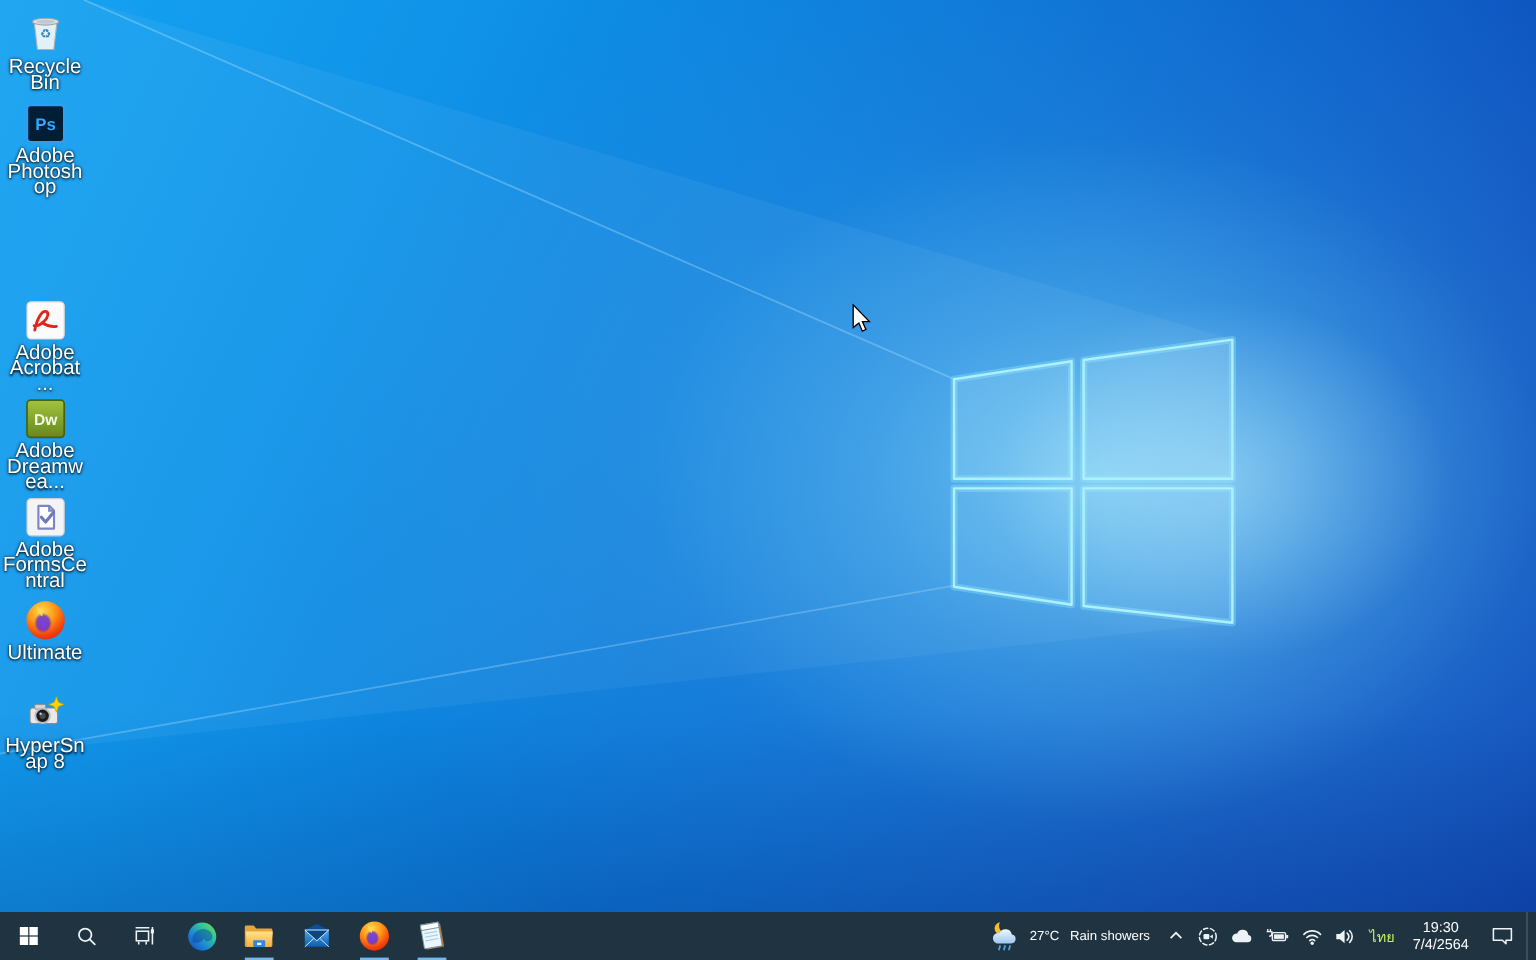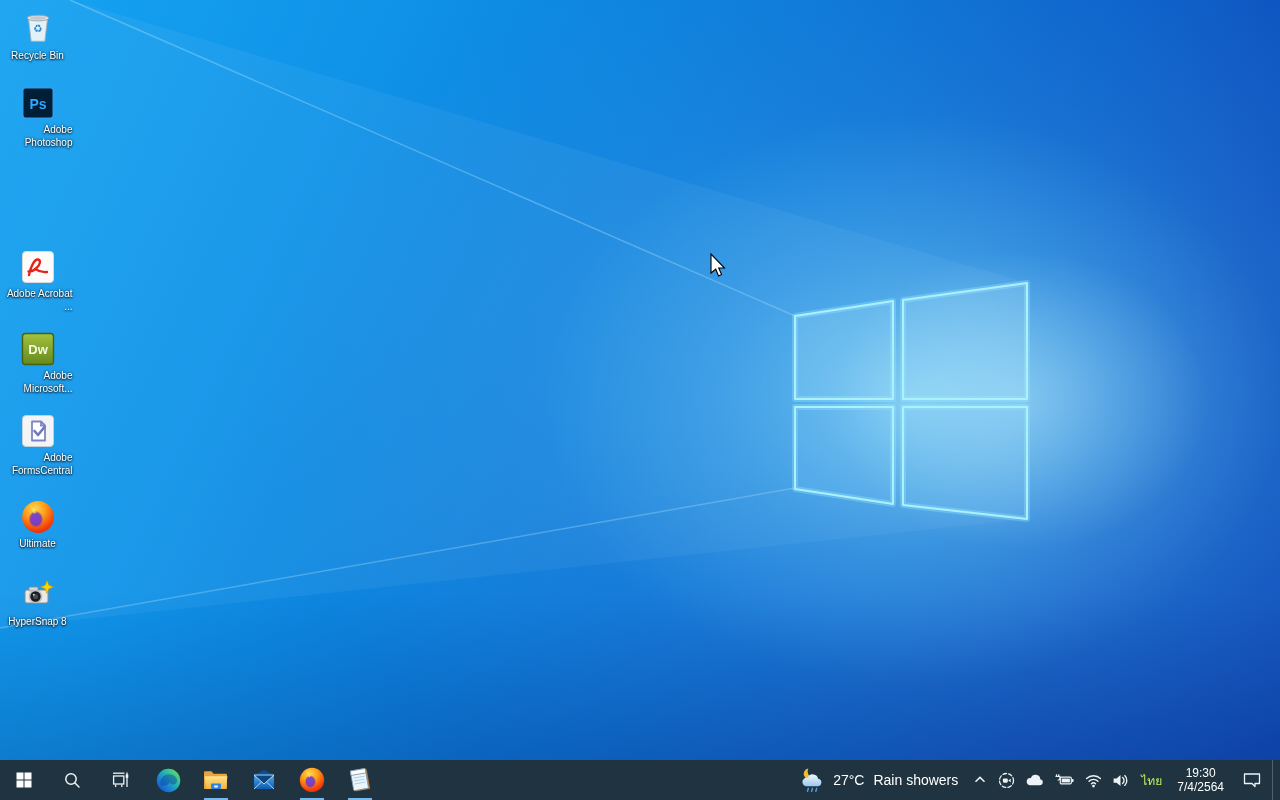--- a/index.html
+++ b/index.html
@@ -12,37 +12,37 @@
       linear-gradient(to bottom, rgba(0,0,0,0) 78%, rgba(7,35,110,0.22) 100%),
       radial-gradient(900px 640px at 73% 52%, rgba(90,200,250,0.50) 0%, rgba(60,160,240,0.22) 48%, rgba(0,0,0,0) 75%),
       linear-gradient(115deg, #16a3f2 0%, #0f93e8 24%, #0c7cd9 46%, #0b63ca 66%, #0e4fbc 83%, #0d45b2 100%);
   }
   .wallpaper-svg{position:absolute;left:0;top:0;}
 
   
   .icon-cell{position:absolute;left:0;width:75px;display:flex;flex-direction:column;align-items:center;gap:3px;cursor:default;}
   .icon-art{flex:0 0 auto;}
   .icon-label{
-    color:#fff;font-size:10px;line-height:13px;text-align:right;max-width:70px;
+    color:#fff;font-size:17px;line-height:13px;text-align:center;max-width:70px;
     text-shadow:0 1px 2px rgba(0,0,0,0.9),0 0 3px rgba(0,0,0,0.65);
     word-wrap:break-word;
   }
 
   
   .cursor{position:absolute;left:709px;top:253px;pointer-events:none;}
 
   
   .taskbar{
     position:absolute;left:0;bottom:0;width:1280px;height:40px;
     background:#1f3440;display:flex;align-items:stretch;z-index:5;
   }
   .tb-btn{width:48px;height:40px;display:flex;align-items:center;justify-content:center;position:relative;flex:0 0 auto;}
   .tb-under{position:absolute;bottom:0;left:50%;transform:translateX(-50%);width:24px;height:2.5px;background:#76b9ed;}
   .tray{margin-left:auto;display:flex;align-items:center;height:40px;}
-  .weather{display:flex;align-items:center;gap:7px;padding:0 9px;color:#fff;font-size:14px;height:40px;}
+  .weather{display:flex;align-items:center;gap:7px;padding:0 9px;color:#fff;font-size:11px;height:40px;}
   .weather .cond{margin-left:2px;}
   .tray-btn{height:40px;display:flex;align-items:center;justify-content:center;padding:0 5px;}
   .lang{color:#bef264;font-size:12px;padding:0 7px;height:40px;display:flex;align-items:center;}
   .clock{color:#fff;font-size:12px;line-height:14px;text-align:center;padding:0 8px;height:40px;display:flex;flex-direction:column;justify-content:center;}
   .show-desktop{width:7px;height:40px;border-left:1px solid rgba(255,255,255,0.22);}
 </style>
 </head>
 <body>
 
 <div class="desktop">
@@ -111,21 +111,21 @@
     <svg class="icon-art" width="34" height="34" viewBox="0 0 34 34">
       <defs>
         <linearGradient id="dwg" x1="0" y1="0" x2="0" y2="1">
           <stop offset="0" stop-color="#a3c23f"></stop>
             <stop offset="1" stop-color="#65891c"></stop>
         </linearGradient>
       </defs>
       <rect x="1.5" y="1.5" width="31" height="31" rx="3" fill="url(#dwg)" stroke="#466210" stroke-width="1.4"></rect>
       <text x="17" y="22" font-size="13" font-weight="bold" text-anchor="middle" fill="#f4f9e8">Dw</text>
     </svg>
-    <div class="icon-label">Adobe Microsoft...</div>
+    <div class="icon-label">Adobe Dreamwea...</div>
   </div>
 
   <div class="icon-cell" style="top:414px">
     <svg class="icon-art" width="34" height="34" viewBox="0 0 34 34">
       <rect x="1.5" y="1.5" width="31" height="31" rx="3.5" fill="#f3f4f6" stroke="#c9ced4" stroke-width="1"></rect>
       <path d="M11,7.5 h9 l4,4 v15 h-13 Z" fill="#fff" stroke="#7d86c2" stroke-width="1.8" stroke-linejoin="round"></path>
       <path d="M20,7.5 v4 h4" fill="none" stroke="#7d86c2" stroke-width="1.8"></path>
       <path d="M13.5,17 l3.5,4 l6.5,-8" fill="none" stroke="#6f79bd" stroke-width="2.6" stroke-linecap="round" stroke-linejoin="round"></path>
     </svg>
     <div class="icon-label">Adobe FormsCentral</div>

